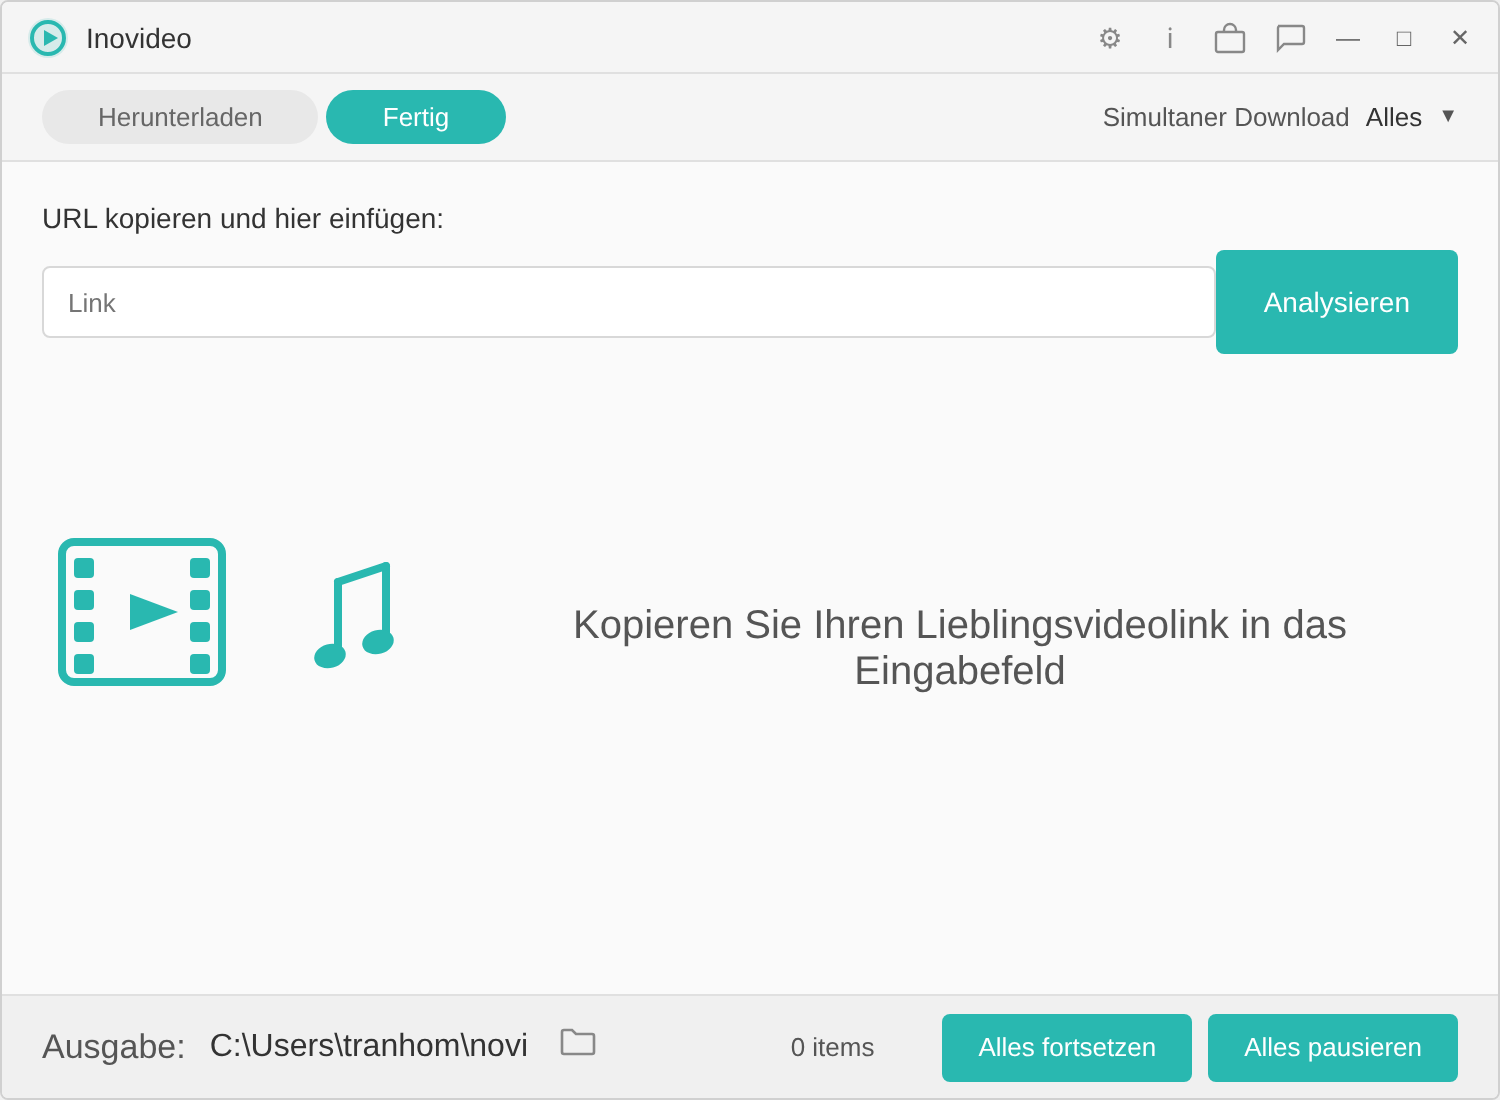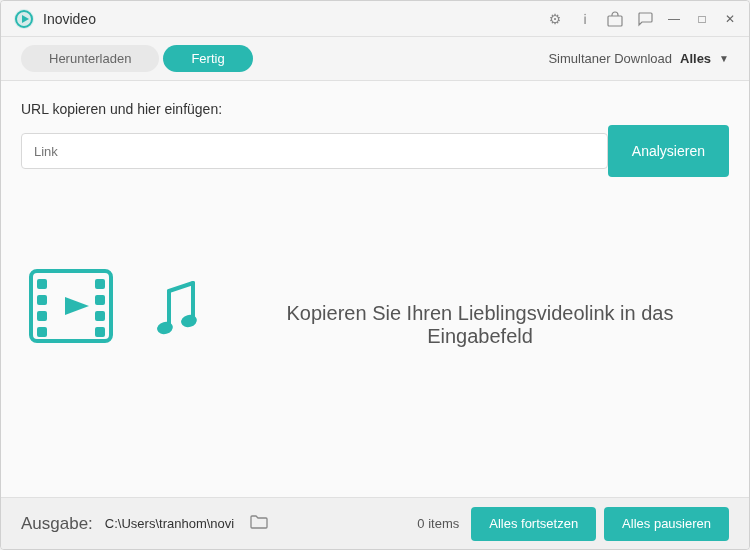--- a/index.html
+++ b/index.html
@@ -116,21 +116,21 @@
       position: absolute;
       right: 20px;
       display: flex;
       align-items: center;
       gap: 8px;
       font-size: 13px;
       color: #555;
     }
     .concurrent-label { }
     .concurrent-value {
-      font-weight: 700;
+      font-weight: 400;
       color: #333;
       text-align: center;
     }
     .dropdown-arrow {
       font-size: 10px;
       color: #555;
       cursor: pointer;
     }
 
     
@@ -216,35 +216,35 @@
       padding: 0 20px;
       gap: 12px;
       flex-shrink: 0;
     }
     .output-label {
       font-size: 17px;
       color: #555;
       flex-shrink: 0;
     }
     .output-path {
-      font-size: 13px;
+      font-size: 16px;
       color: #333;
       flex-shrink: 0;
     }
     .folder-icon {
       color: #888;
       cursor: pointer;
       font-size: 16px;
       margin-left: 4px;
     }
     .items-count {
       margin-left: auto;
       font-size: 13px;
       color: #555;
-      margin-right: 0;
+      margin-right: 22px;
     }
     .bottom-buttons {
       display: flex;
       gap: 8px;
     }
     .bottom-btn {
       height: 34px;
       padding: 0 18px;
       border: none;
       border-radius: 4px;

